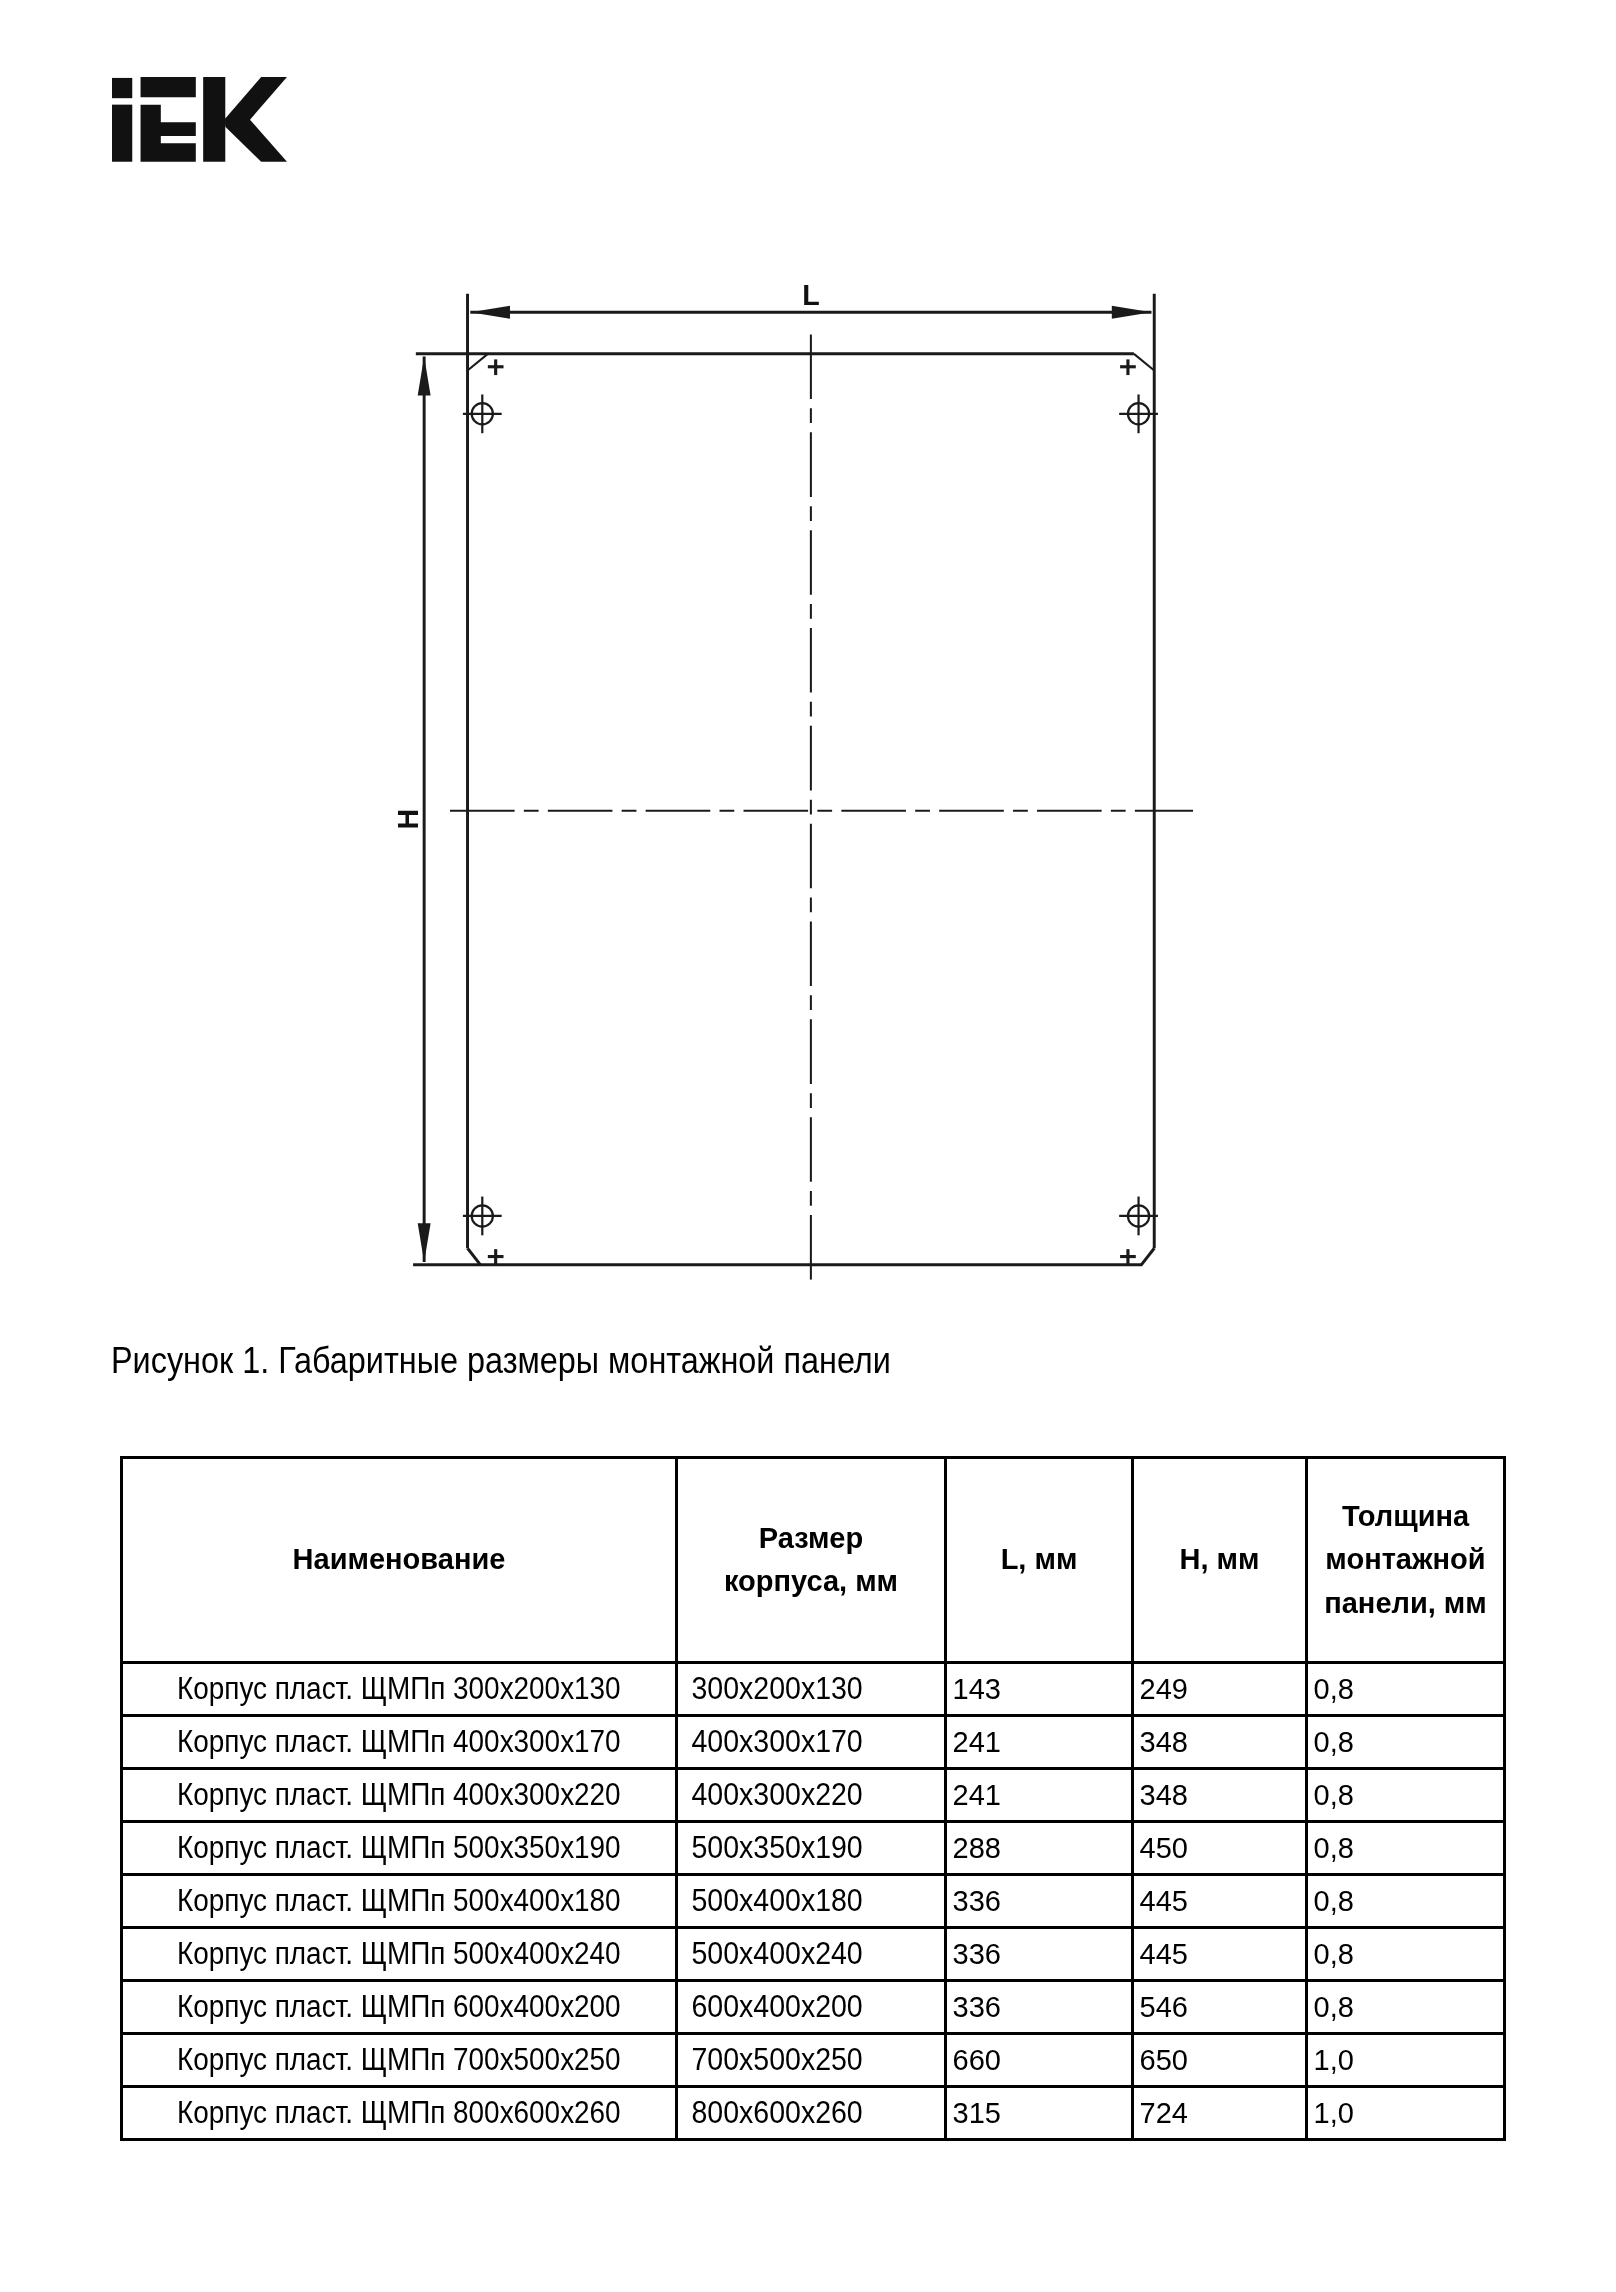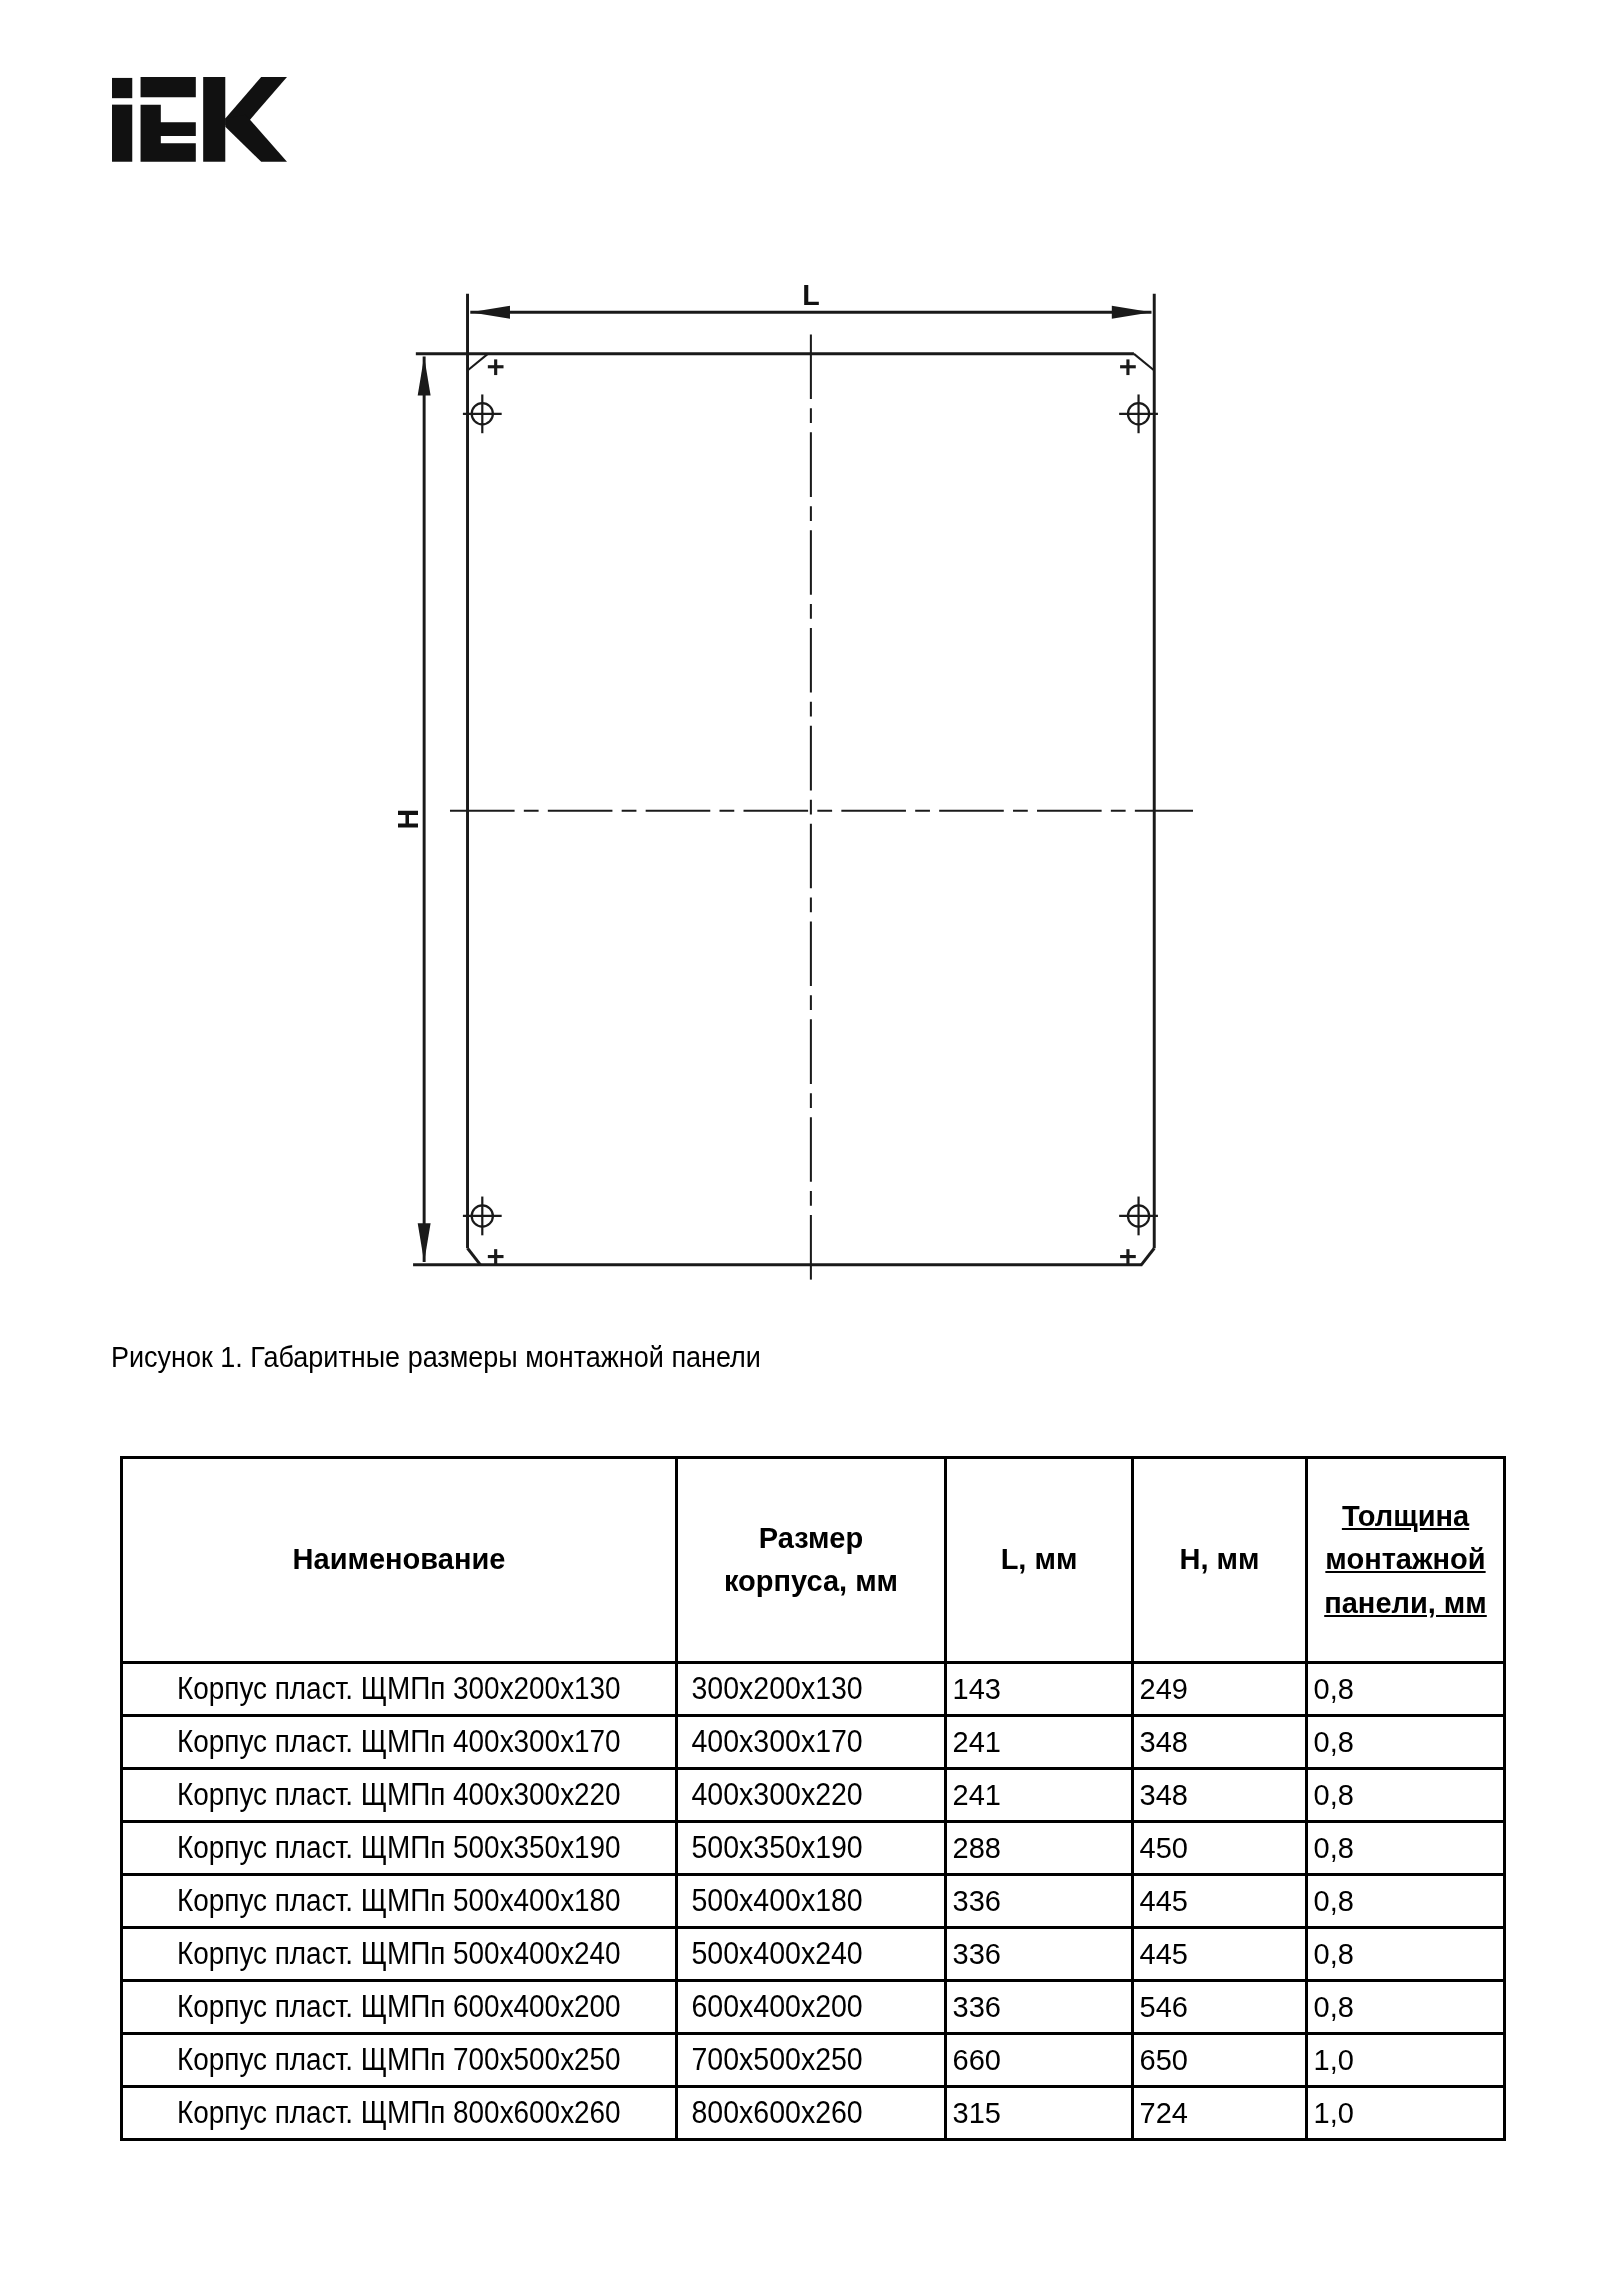--- a/index.html
+++ b/index.html
@@ -18,21 +18,21 @@
   .drawing{position:absolute;left:388px;top:268px;width:831px;height:1043px;}
   .drawing svg{width:100%;height:100%;}
   .dline{stroke:#1a1a1a;stroke-width:3.2;fill:none;}
   .thin{stroke:#1a1a1a;stroke-width:2.2;fill:none;}
   .cline{stroke:#1a1a1a;stroke-width:2.2;fill:none;stroke-dasharray:70 10 16 10;}
   .arrow{fill:#1a1a1a;stroke:none;}
   .dimtext{font-family:"Liberation Sans",sans-serif;font-weight:bold;font-size:31px;fill:#111;}
   
   .caption{
     position:absolute;left:111px;top:1340px;
-    font-size:30px;color:#000;white-space:nowrap;
+    font-size:36px;color:#000;white-space:nowrap;
   }
   .narrow-l{display:inline-block;transform:scaleX(0.9);transform-origin:left center;white-space:nowrap;}
   .narrow-c{display:inline-block;transform:scaleX(0.92);transform-origin:center center;white-space:nowrap;}
   
   table.spec{
     position:absolute;left:120px;top:1456px;
     border-collapse:collapse;table-layout:fixed;
     width:1384px;
   }
   table.spec td,table.spec th{
@@ -43,21 +43,21 @@
   table.spec th{
     font-weight:bold;font-size:29px;line-height:1.5;
     text-align:center;vertical-align:middle;
   }
   tr.hdr{height:205px;}
   tr.row{height:53px;}
   td.name{font-size:31px;text-align:right;padding-left:7.4px;vertical-align:middle;}
   td.size{font-size:31px;vertical-align:middle;}
   td.num{font-size:29px;text-align:left;vertical-align:middle;}
   .hdr-wrap{display:inline-block;max-width:231px;}
-  .hdr-wrap5{display:inline-block;max-width:185px;text-decoration:underline;}
+  .hdr-wrap5{display:inline-block;max-width:185px;}
 </style>
 </head>
 <body>
 
 <div class="page">
 
   <div class="logo">
     <svg viewBox="0 0 190 92">
       <title>IEK</title>
       <g fill="#111111">

